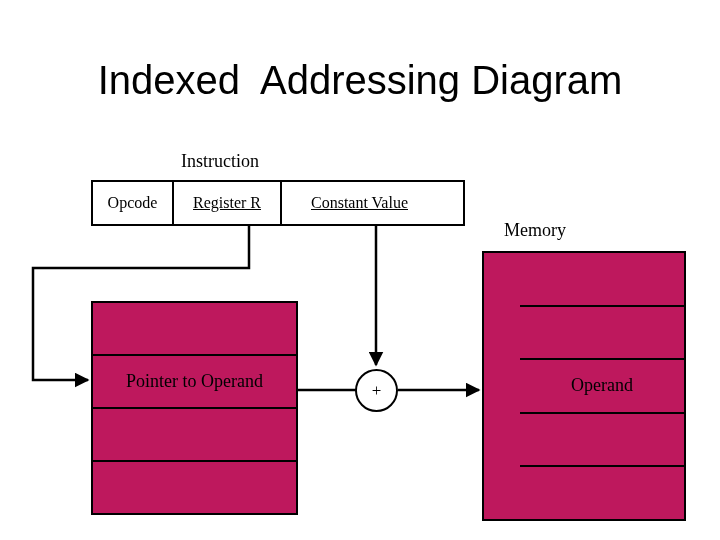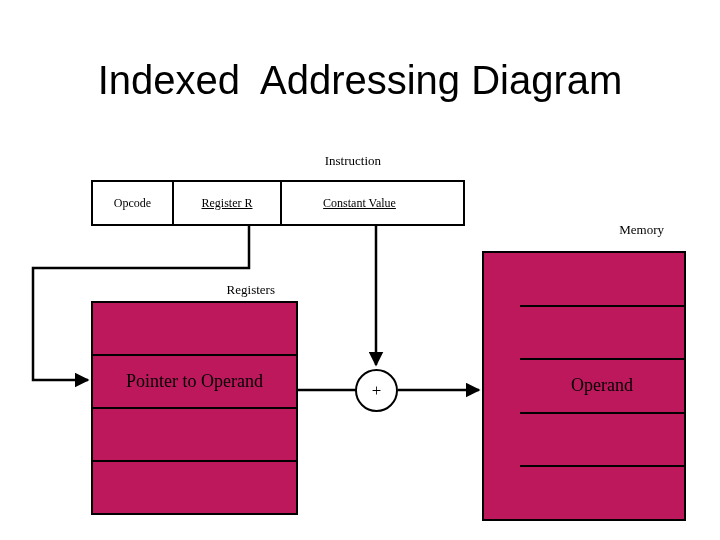--- a/index.html
+++ b/index.html
@@ -30,23 +30,23 @@
     line-height: 44px;
     letter-spacing: 0px;
     white-space: pre;
     color: #000000;
   }
 
   
   .caption {
     position: absolute;
     font-family: "Liberation Serif", "DejaVu Serif", serif;
-    font-size: 13px;
+    font-size: 18px;
     line-height: 22px;
-    text-align: right;
+    text-align: left;
     white-space: nowrap;
     color: #000000;
   }
 
   
   #instruction-box {
     position: absolute;
     left: 91px;
     top: 180px;
     width: 374px;
@@ -55,21 +55,21 @@
     box-sizing: border-box;
     display: flex;
     flex-direction: row;
   }
   .instr-cell {
     position: relative;
     display: flex;
     align-items: center;
     justify-content: center;
     font-family: "Liberation Serif", "DejaVu Serif", serif;
-    font-size: 12px;
+    font-size: 16px;
     white-space: nowrap;
     box-sizing: border-box;
     overflow: hidden;
   }
   .instr-cell + .instr-cell {
     border-left: 2px solid #000000;
     text-decoration: underline;
   }
   #cell-opcode   { width: 79px; }
   #cell-register { width: 108px; }
@@ -153,21 +153,20 @@
   <div class="caption" id="caption-instruction" style="left:181px; top:150px; width:200px;">Instruction</div>
 
   <div id="instruction-box">
     <div class="instr-cell" id="cell-opcode">Opcode</div>
     <div class="instr-cell" id="cell-register">Register R</div>
     <div class="instr-cell" id="cell-constant">Constant Value</div>
   </div>
 
   <div class="caption" id="caption-memory" style="left:504px; top:219px; width:160px;">Memory</div>
 
-  <div class="caption" id="caption-registers" style="left:115px; top:279px; width:160px;">Registers</div>
 
   <div class="cell-table" id="registers-table">
     <div class="cell-row"></div>
     <div class="cell-row">Pointer to Operand</div>
     <div class="cell-row"></div>
     <div class="cell-row"></div>
   </div>
 
   <div class="cell-table" id="memory-table">
     <div class="cell-row"></div>

